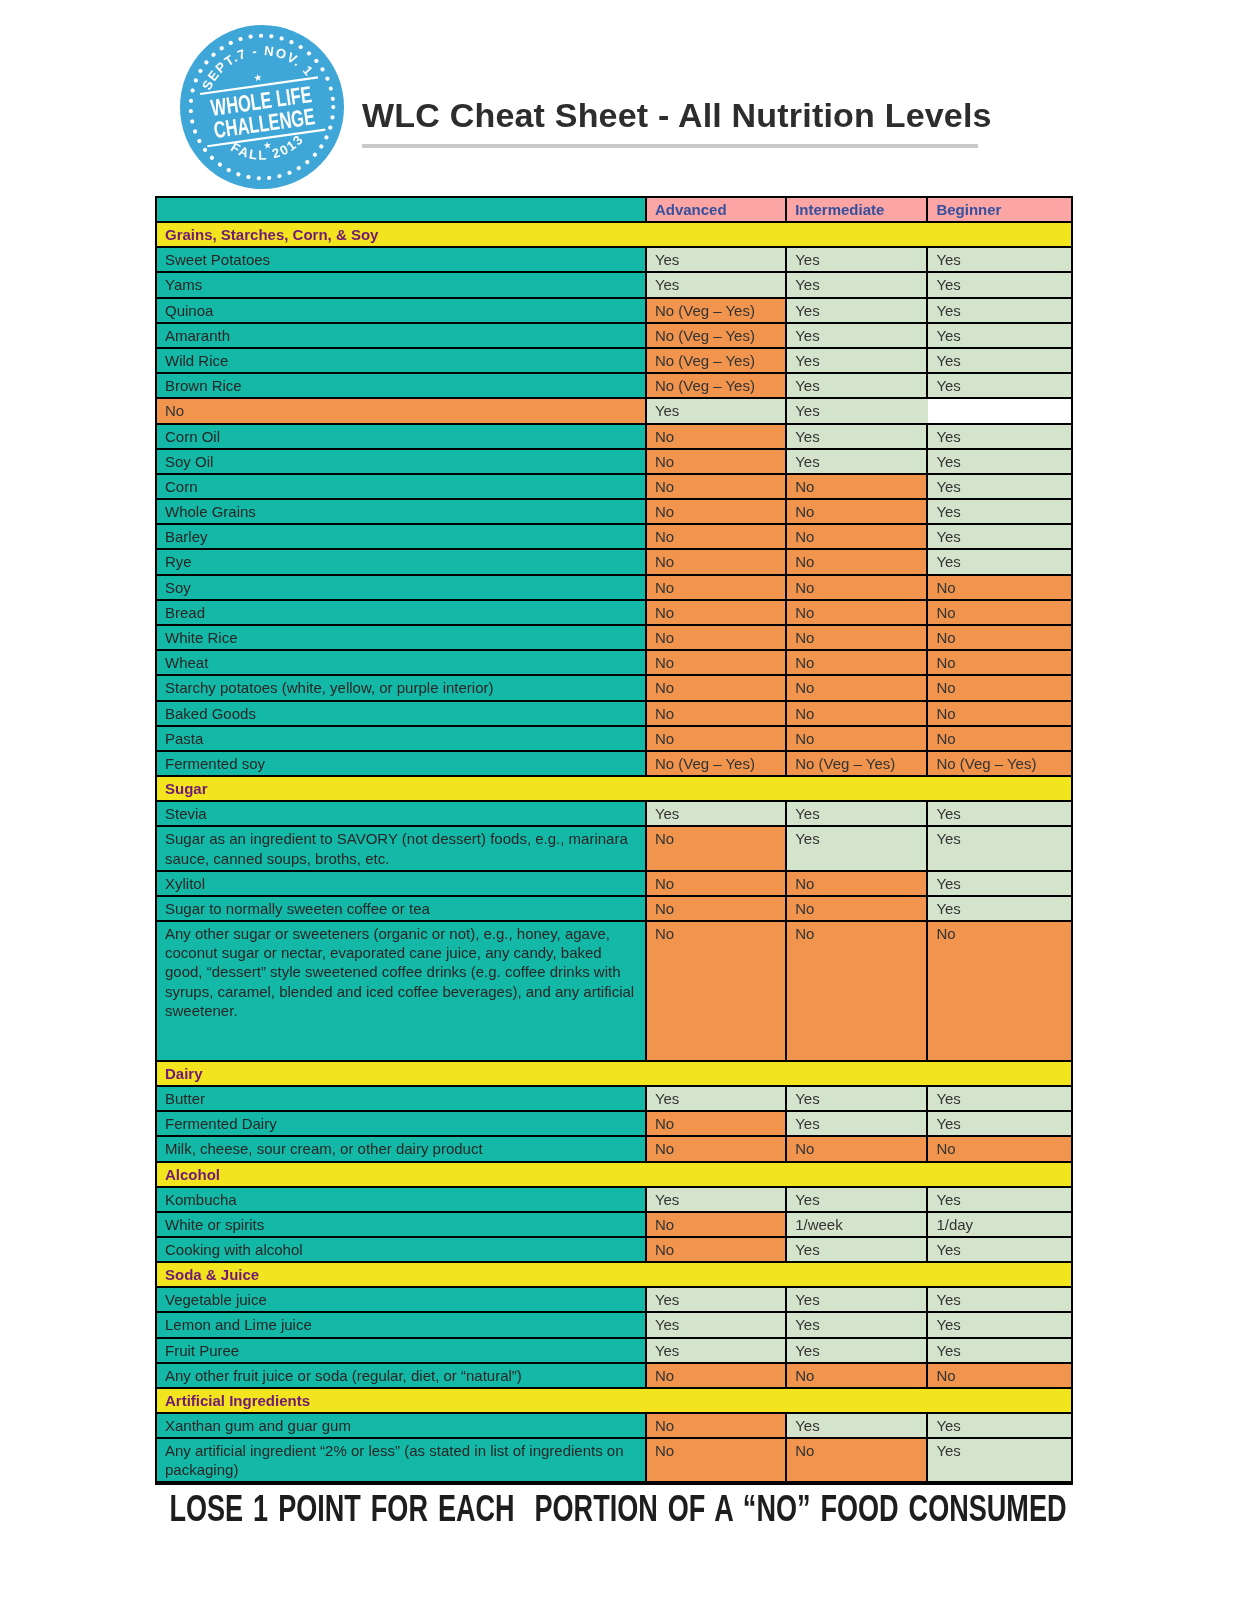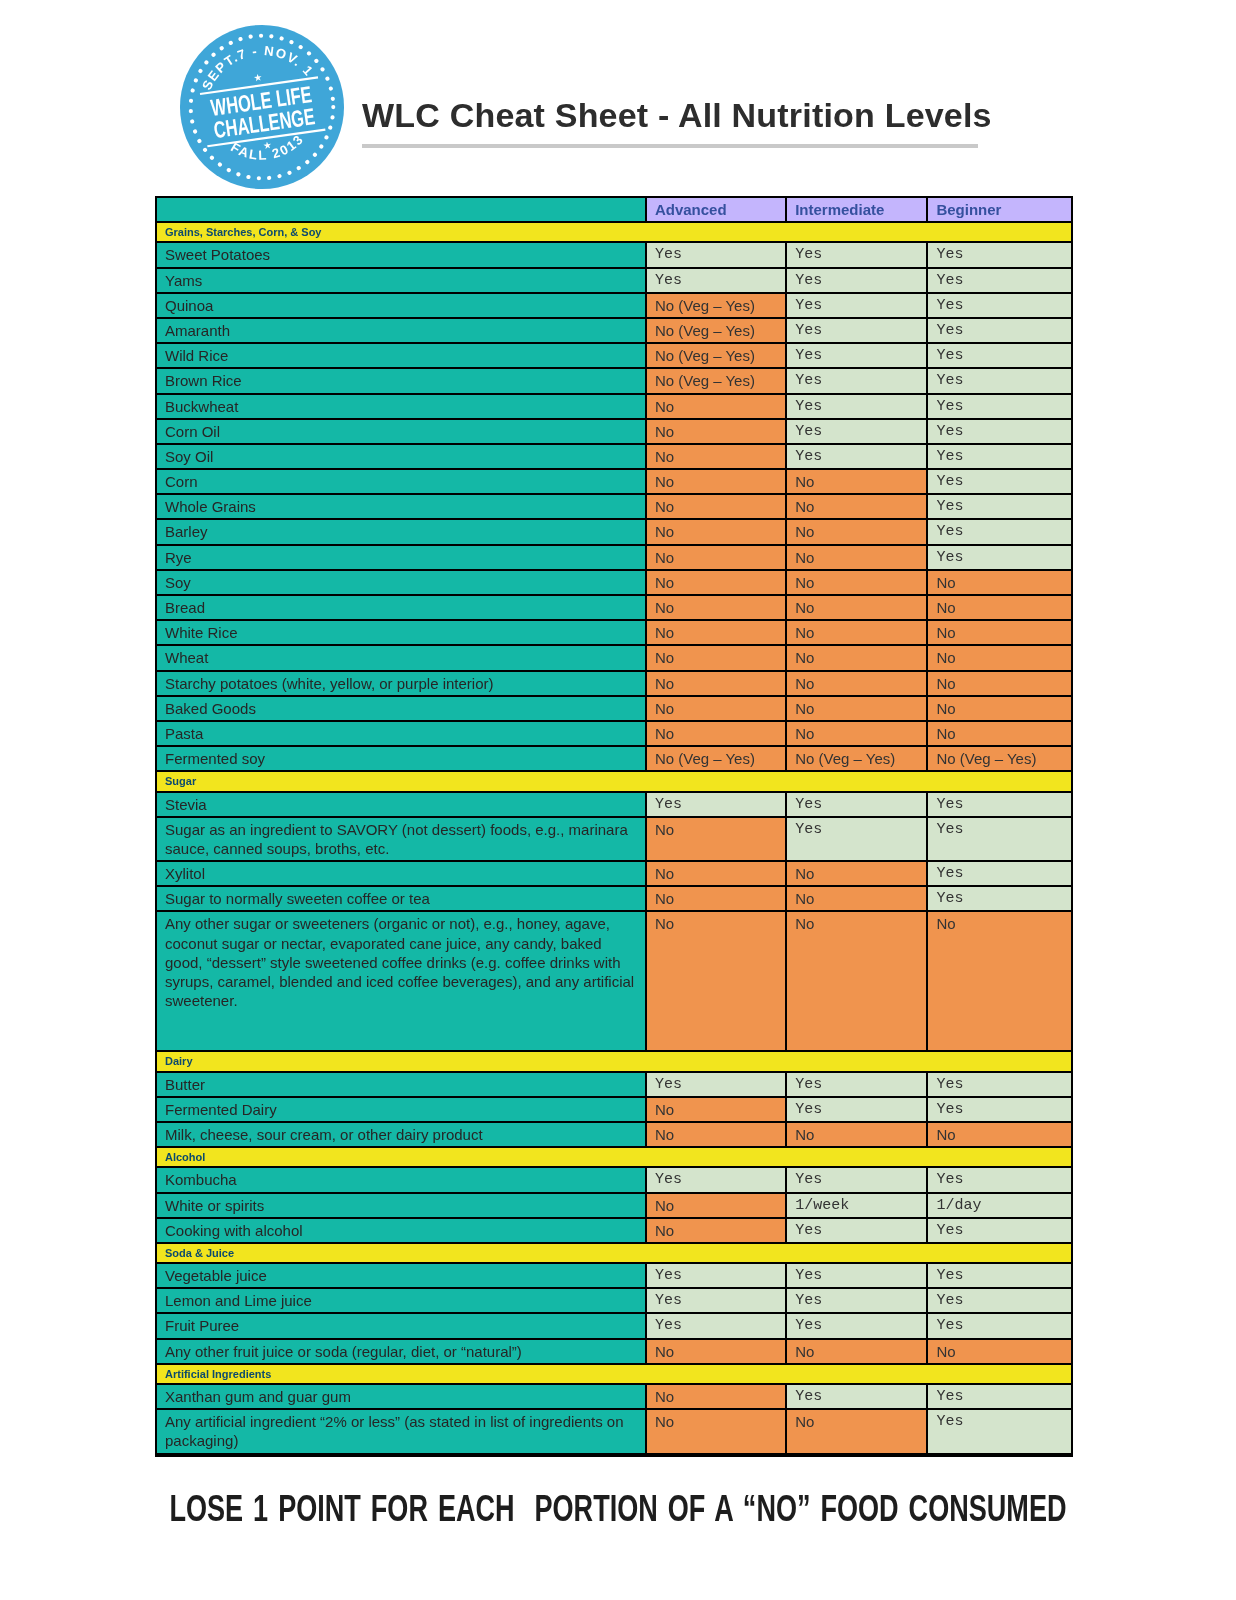--- a/index.html
+++ b/index.html
@@ -43,33 +43,33 @@
   .cell {
     padding: 2px 8px 2px 8px;
     font-size: 15px;
     line-height: 1.28;
     min-height: 20px;
     border-right: 2px solid #000;
   }
   .row .cell:last-child, .head-row .cell:last-child { border-right: none; }
   .label-cell { background: #14b8a6; color: #262626; }
   .head-cell {
-    background: #c4b5fd;
+    background: #fca5a5;
     color: var(--head-blue, #35509e);
     font-weight: bold;
   }
   .val { color: #333; }
-  .val.yes { background: var(--yes-bg, #d4e4cc); font-family: Liberation Mono, monospace; }
+  .val.yes { background: var(--yes-bg, #d4e4cc); }
   .val.no  { background: var(--no-bg, #f0944e); }
   .sec-row {
     background: var(--sec-bg, #f2e51e);
     border-bottom: 2px solid #000;
-    font-size: 11px;
+    font-size: 15px;
     font-weight: bold;
-    color: #0c4a6e;
+    color: #701a75;
     padding: 3px 8px 2px 8px;
     line-height: 1.2;
   }
 
   
   .footer {
     position: absolute;
     left: 0; top: 1446px;
     width: 1236px;
     text-align: center;
@@ -162,21 +162,20 @@
         <div class="cell val yes">Yes</div>
         <div class="cell val yes">Yes</div>
       </div>
       <div class="row">
         <div class="cell label-cell">Brown Rice</div>
         <div class="cell val no">No (Veg – Yes)</div>
         <div class="cell val yes">Yes</div>
         <div class="cell val yes">Yes</div>
       </div>
       <div class="row">
-        <div class="cell label-cell">Buckwheat</div>
         <div class="cell val no">No</div>
         <div class="cell val yes">Yes</div>
         <div class="cell val yes">Yes</div>
       </div>
       <div class="row">
         <div class="cell label-cell">Corn Oil</div>
         <div class="cell val no">No</div>
         <div class="cell val yes">Yes</div>
         <div class="cell val yes">Yes</div>
       </div>

